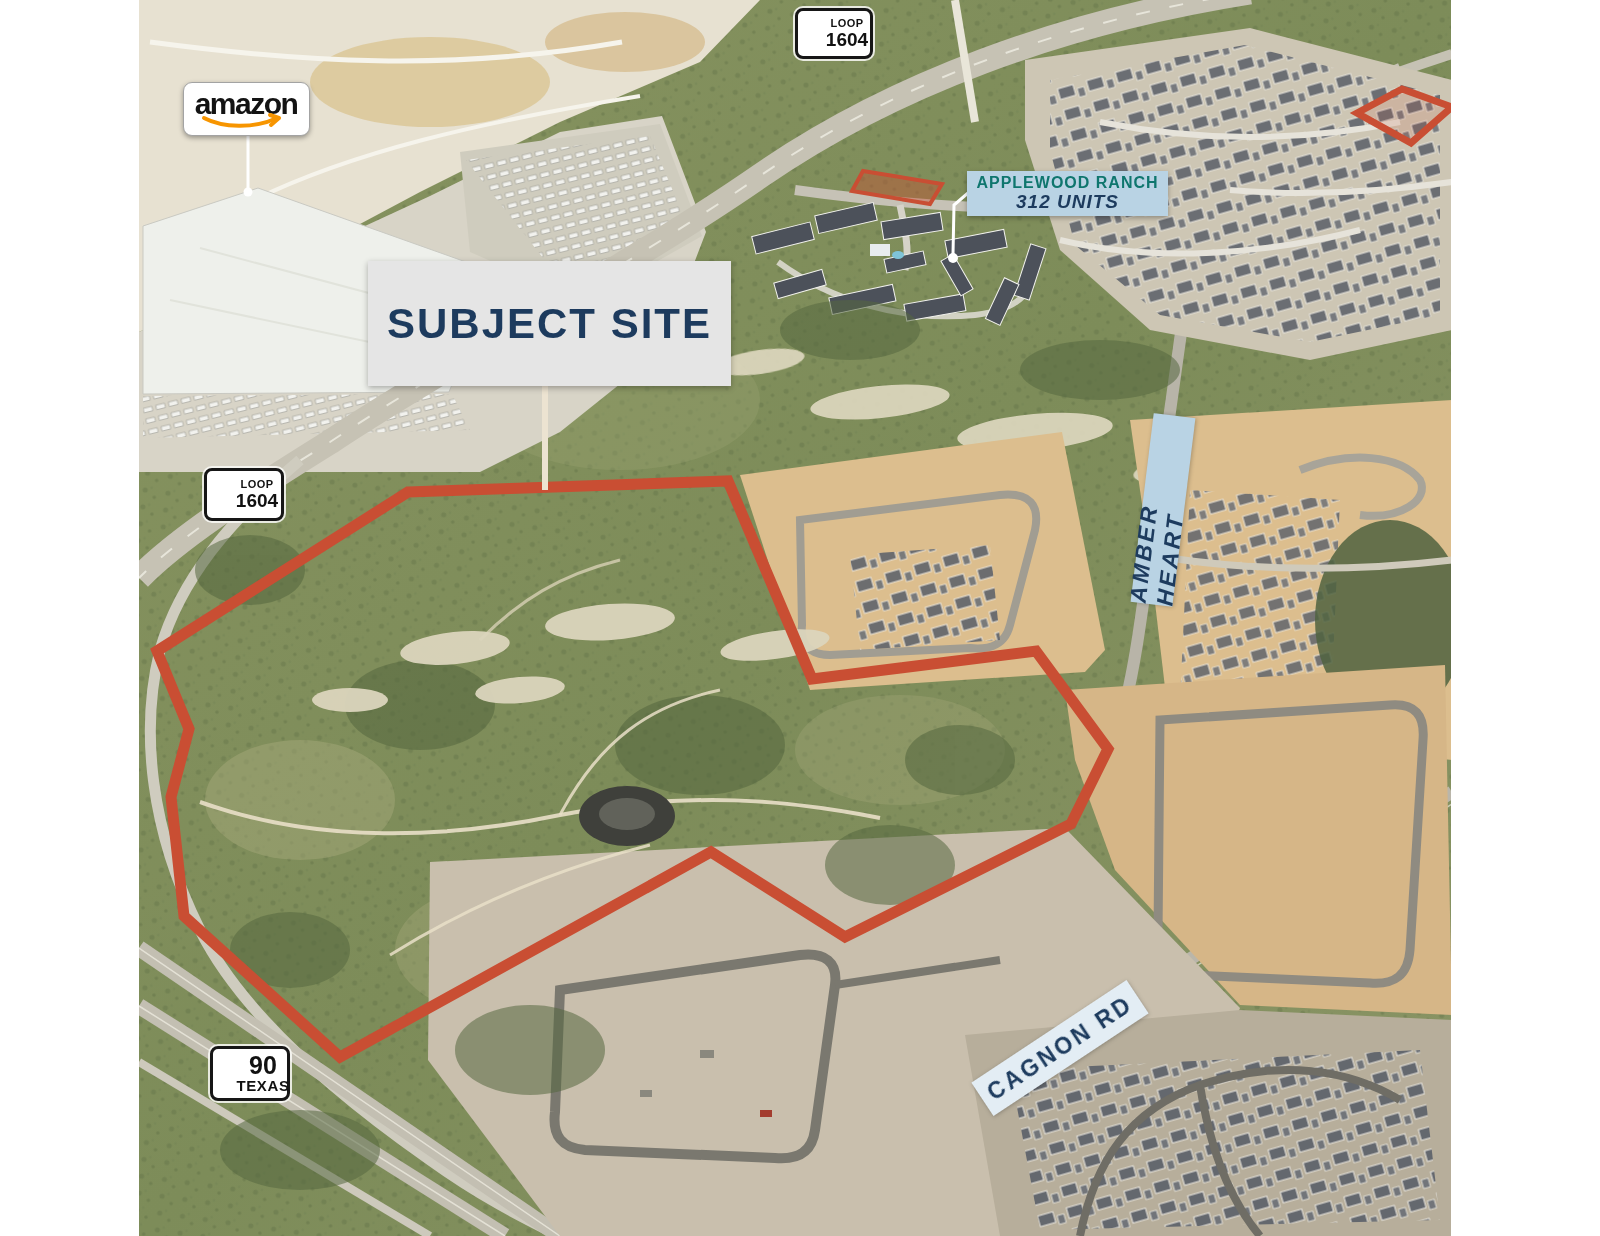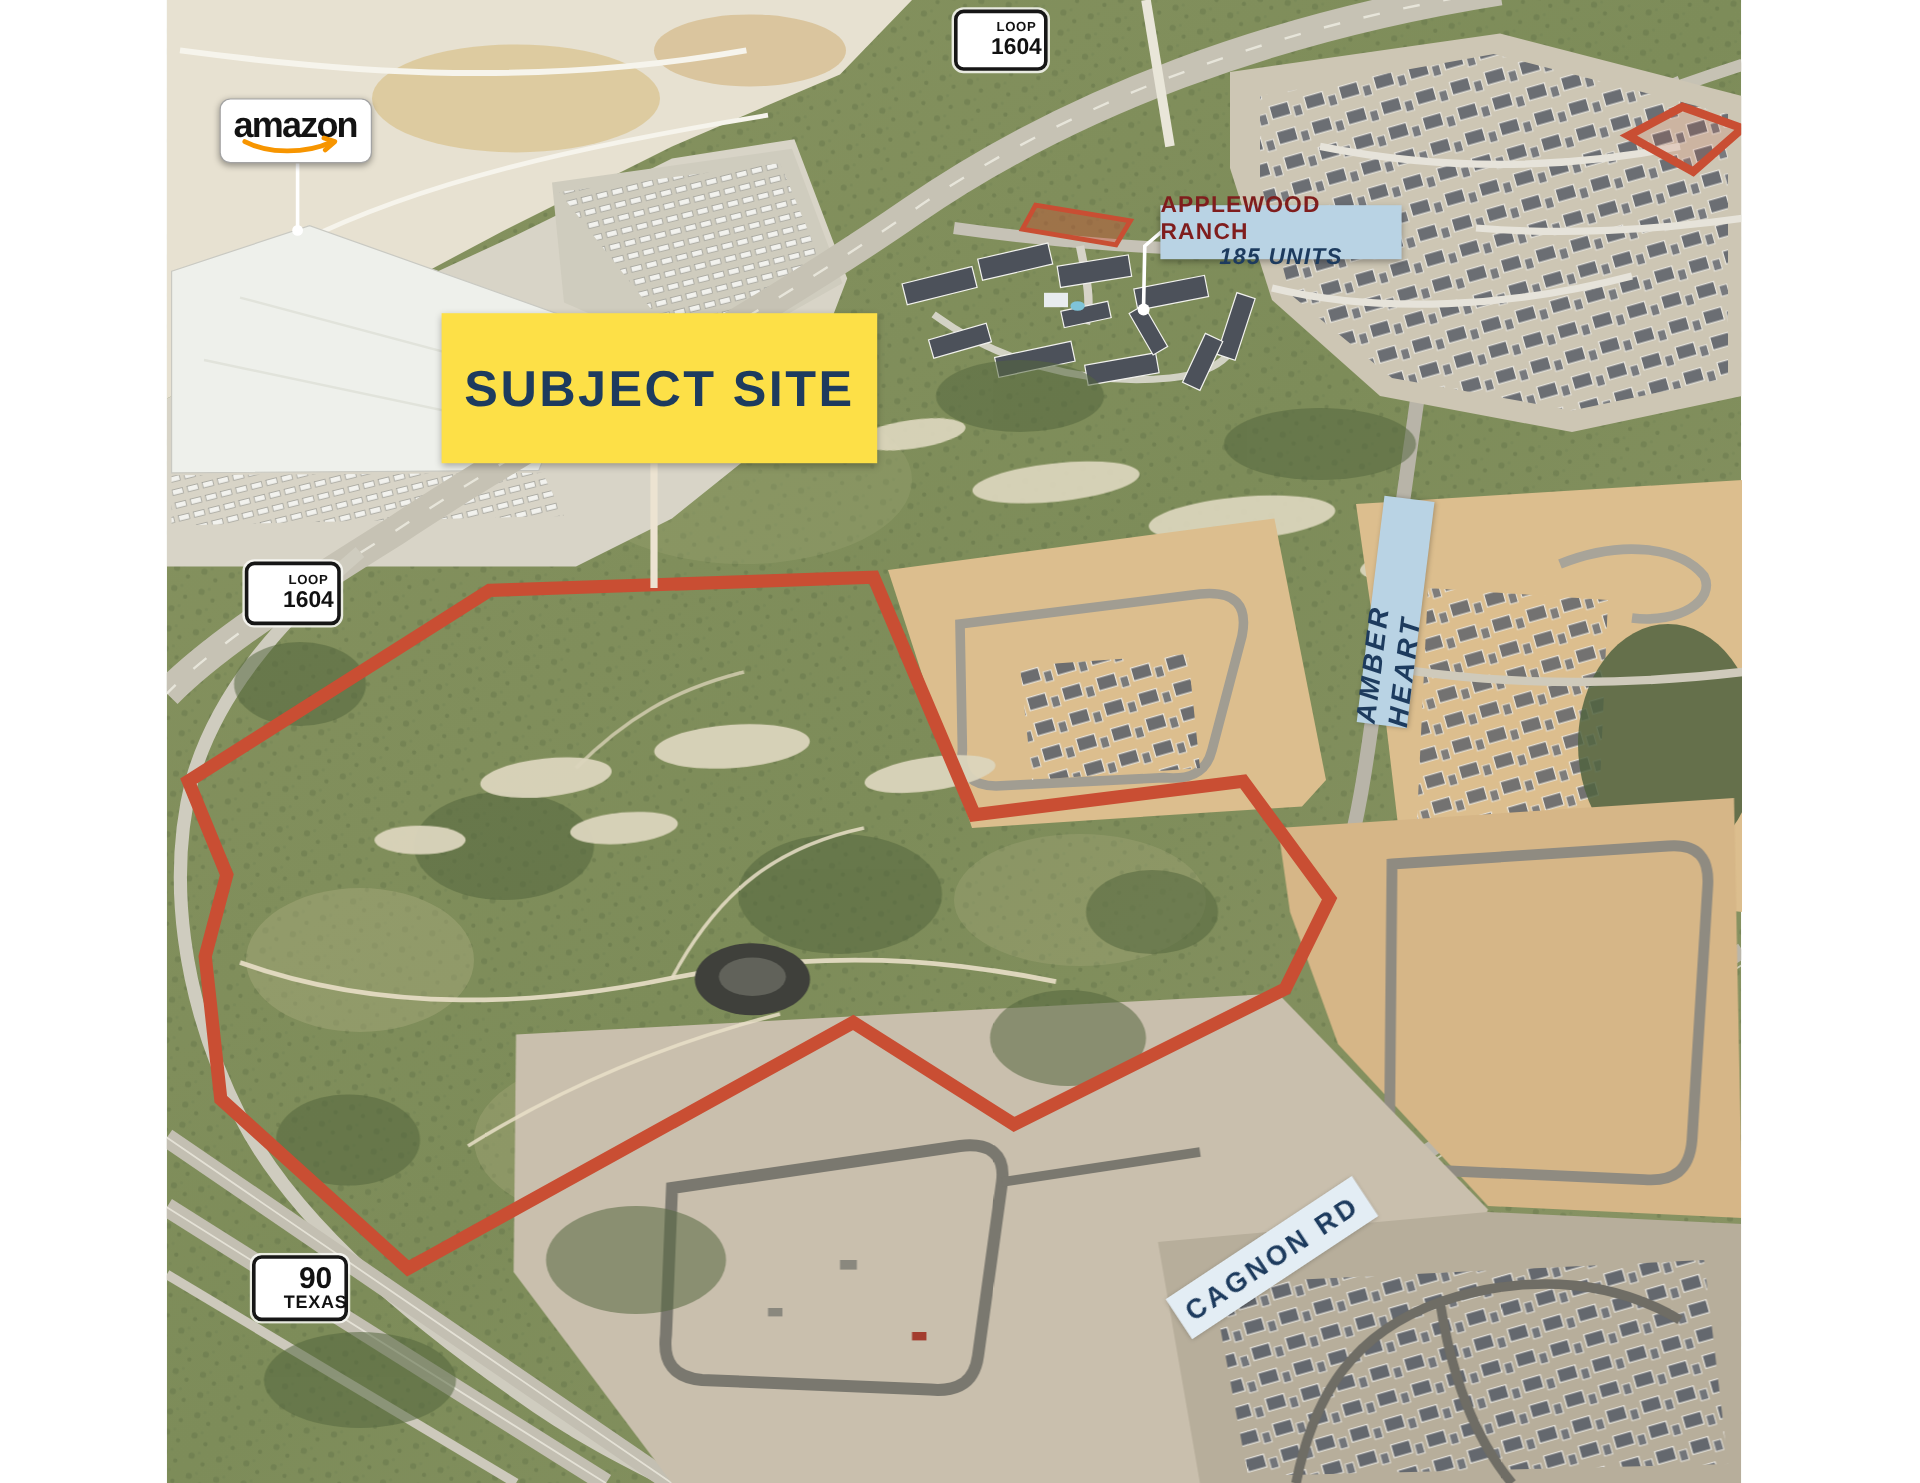--- a/index.html
+++ b/index.html
@@ -7,30 +7,30 @@
          font-family:"Liberation Sans", sans-serif;}
   .stage svg.aerial{position:absolute;left:0;top:0;}
 
   
   .box{position:absolute;box-sizing:border-box;}
 
   .amazon-box{left:183px;top:82px;width:127px;height:54px;background:#ffffff;
     border:1px solid #a3a3a3;border-radius:9px;box-shadow:0 2px 5px rgba(0,0,0,.35);
     display:flex;align-items:center;justify-content:center;}
 
-  .subject-box{left:368px;top:261px;width:363px;height:125px;background:#fde047;
+  .subject-box{left:368px;top:261px;width:363px;height:125px;background:#e5e5e5;
     box-shadow:0 2px 6px rgba(0,0,0,.30);display:flex;flex-direction:column;
     align-items:center;justify-content:center;gap:6px;}
   .subject-title{color:#1d3b5e;font-size:42px;font-weight:bold;letter-spacing:2px;line-height:1;}
   .subject-sub{color:#4f83a9;font-size:29px;font-weight:bold;letter-spacing:2px;line-height:1;}
 
   .ranch-box{left:967px;top:171px;width:201px;height:45px;background:#b9d3e4;
     box-shadow:0 2px 5px rgba(0,0,0,.30);display:flex;flex-direction:column;
     align-items:center;justify-content:center;}
-  .ranch-title{color:#7f1d1d;font-size:19px;font-weight:bold;letter-spacing:1px;line-height:1.15;}
+  .ranch-title{color:#0f766e;font-size:16px;font-weight:bold;letter-spacing:1px;line-height:1.15;}
   .ranch-sub{color:#1d3b5e;font-size:19px;font-weight:bold;font-style:italic;letter-spacing:1px;line-height:1.1;}
 
   .roadtag{position:absolute;display:flex;align-items:center;justify-content:center;
     box-shadow:0 1px 4px rgba(0,0,0,.25);}
   .amber-tag{left:1068px;top:489px;width:190px;height:42px;background:#b9d3e4;
     transform:rotate(-83deg);}
   .amber-tag span{color:#1d3b5e;font-weight:bold;font-style:italic;font-size:23px;letter-spacing:3px;}
   .cagnon-tag{left:967px;top:1028px;width:186px;height:40px;background:#e3edf4;
     transform:rotate(-33.5deg);}
   .cagnon-tag span{color:#1d3b5e;font-weight:bold;font-size:23px;letter-spacing:3px;}
@@ -256,21 +256,21 @@
     </g>
   </svg>
 </div>
 
 <div class="box subject-box">
   <div class="subject-title">SUBJECT SITE</div>
 </div>
 
 <div class="box ranch-box">
   <div class="ranch-title">APPLEWOOD RANCH</div>
-  <div class="ranch-sub">185 UNITS</div>
+  <div class="ranch-sub">312 UNITS</div>
 </div>
 
 <div class="roadtag amber-tag">
   <span>AMBER HEART</span>
 </div>
 <div class="roadtag cagnon-tag">
   <span>CAGNON RD</span>
 </div>
 
 <div class="shield shield-top">

